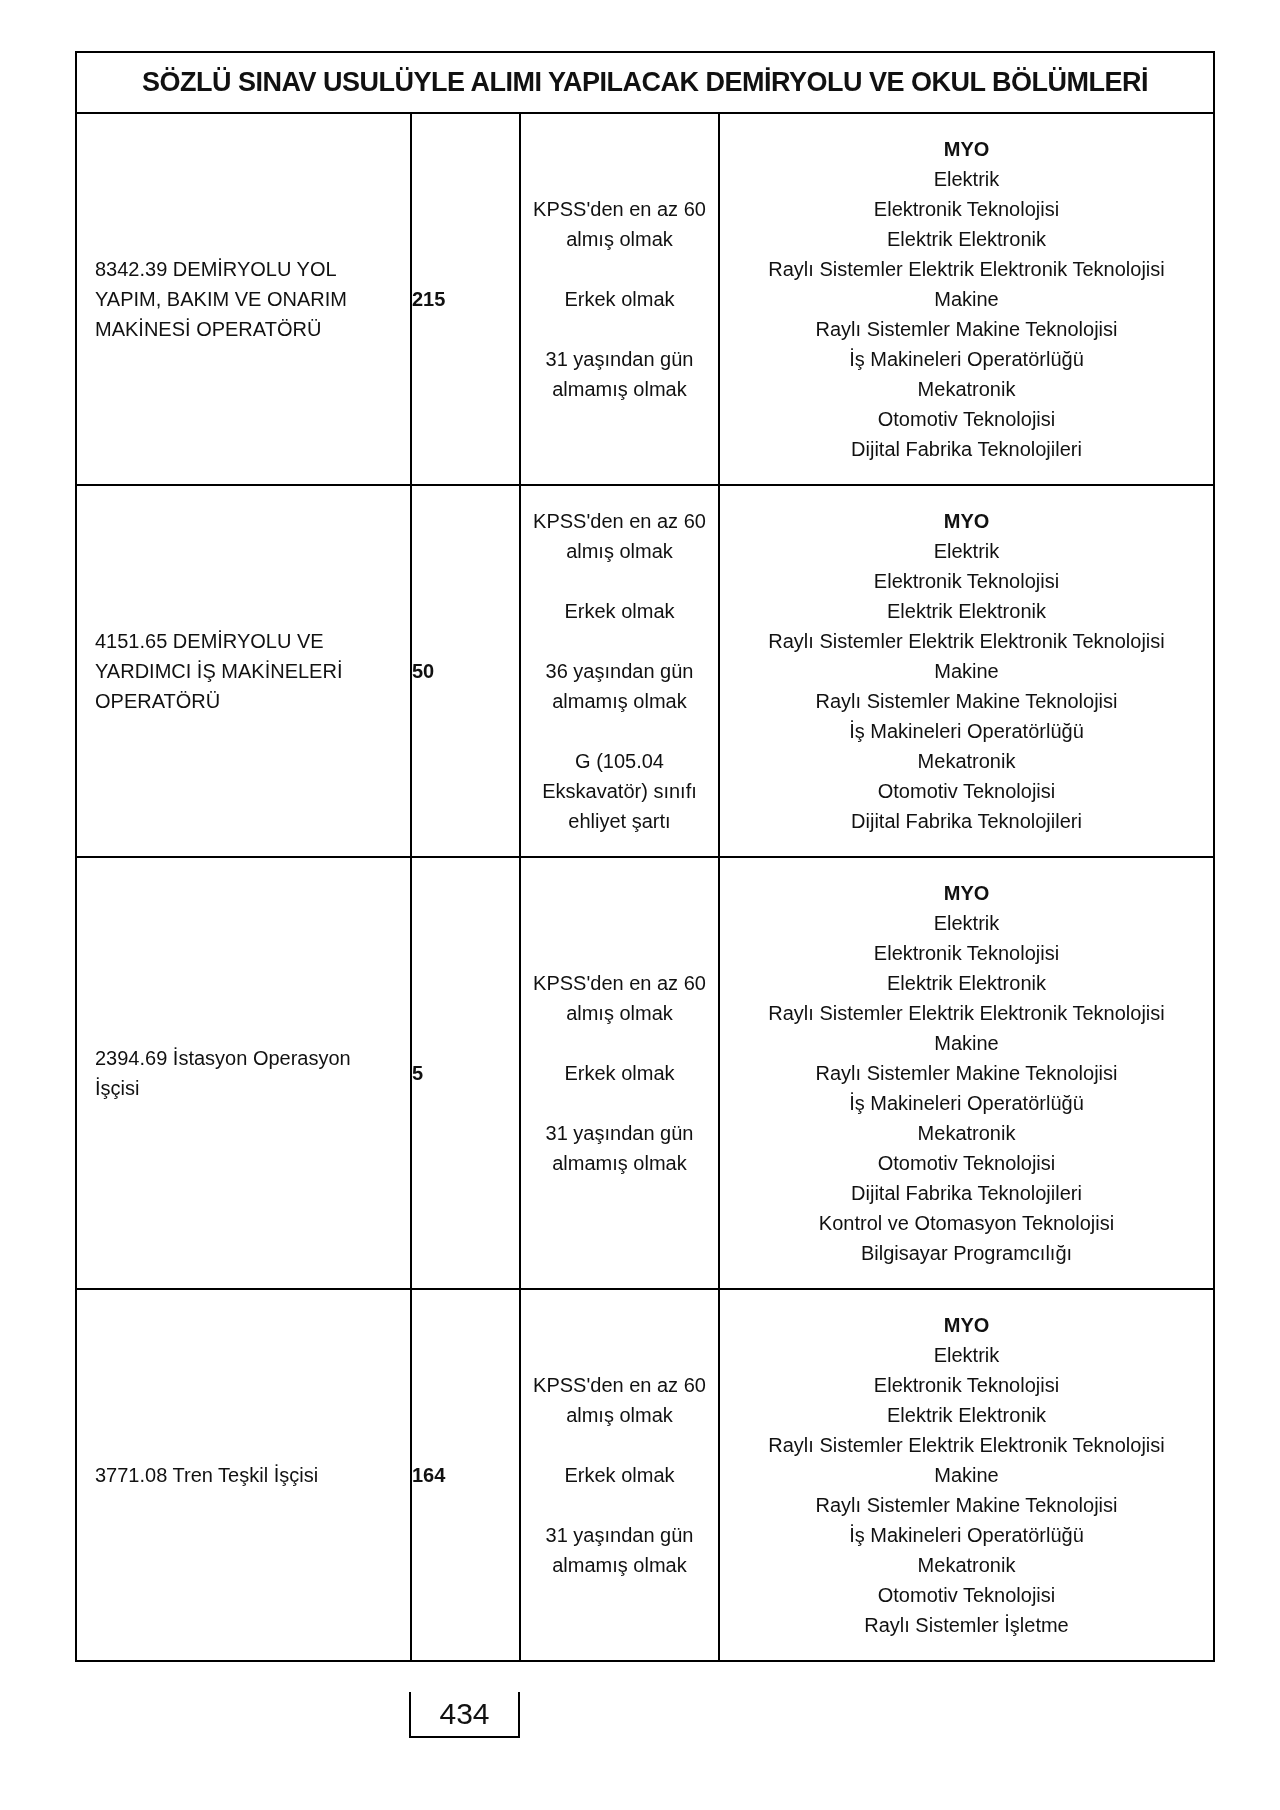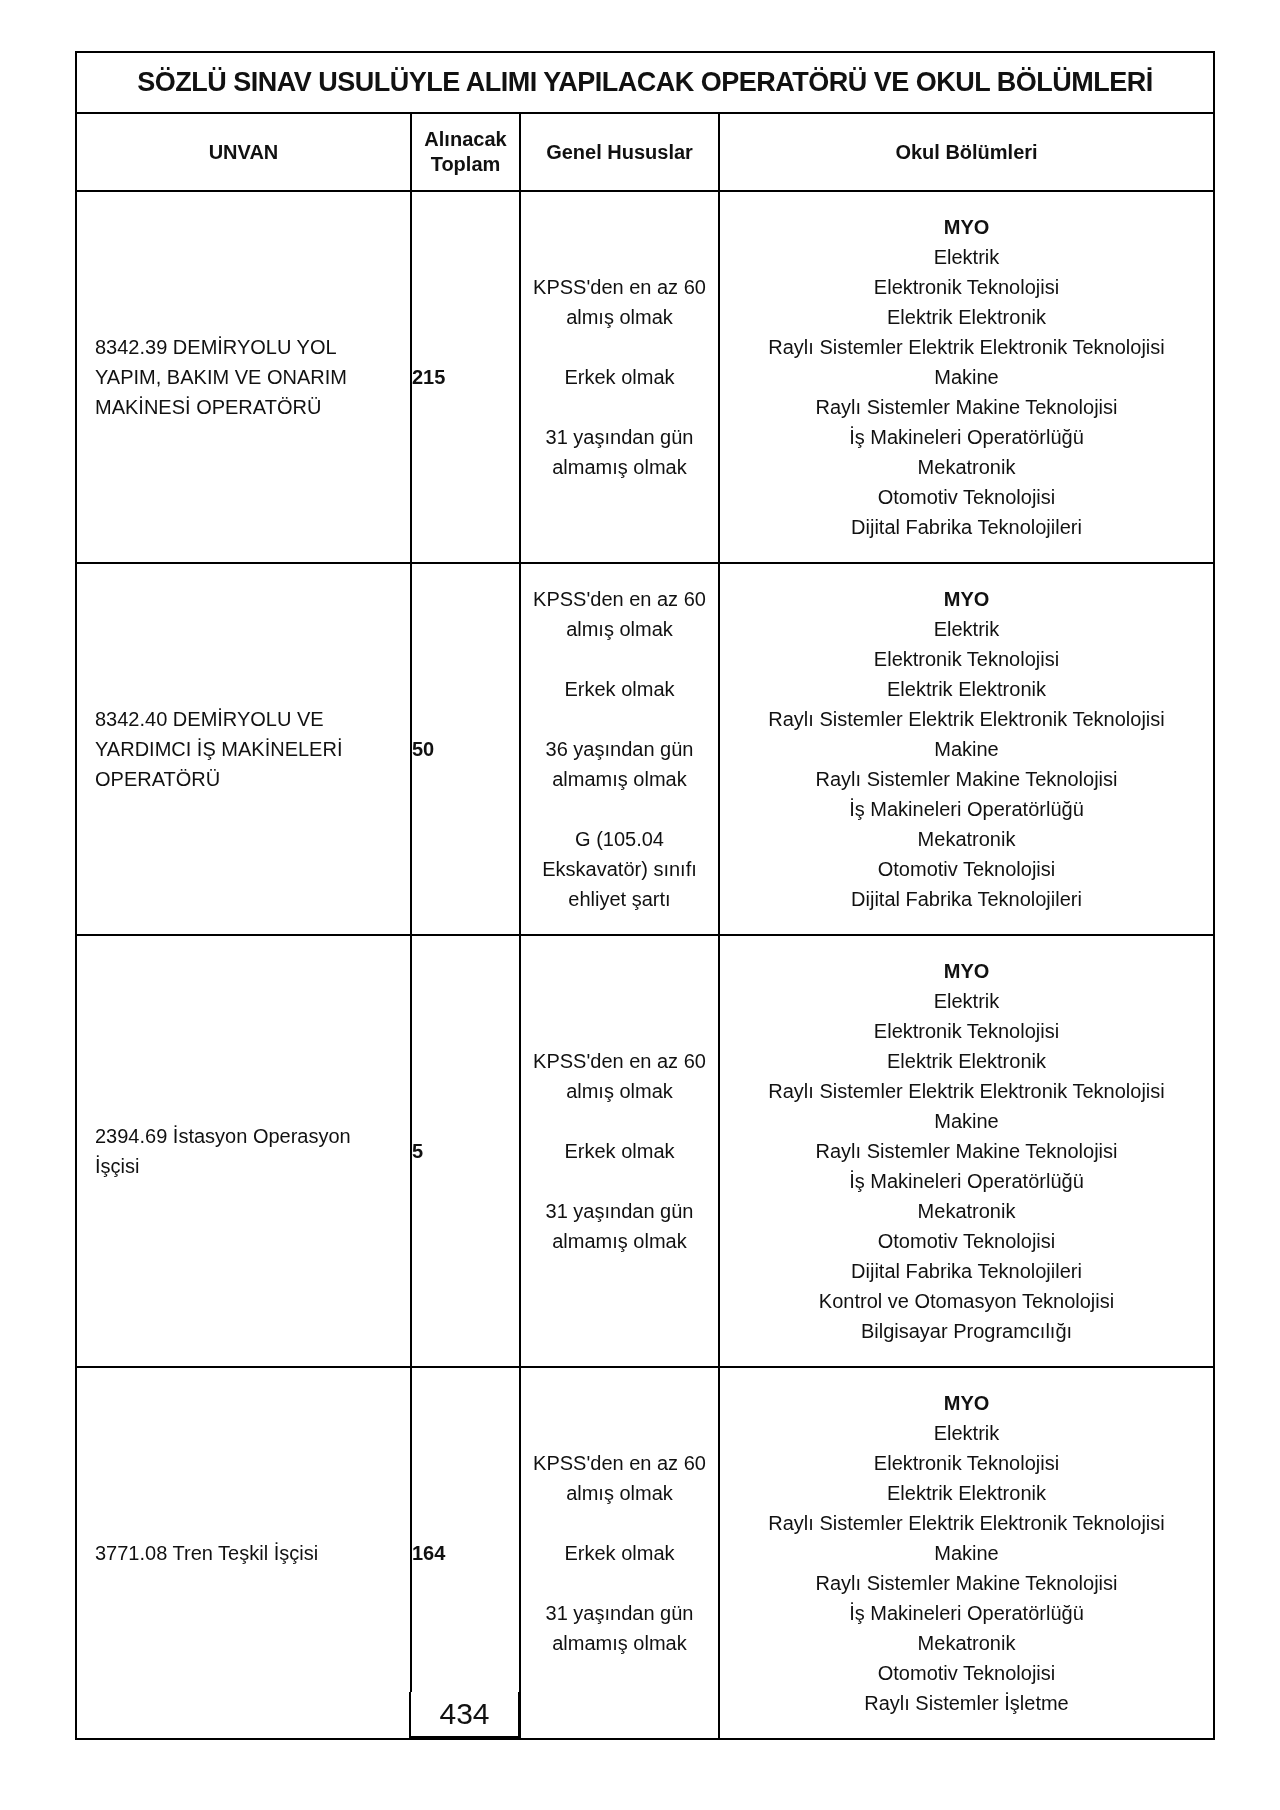--- a/index.html
+++ b/index.html
@@ -98,27 +98,21 @@
 
   <table class="doc-table">
     <colgroup>
       <col class="c-unvan">
       <col class="c-total">
       <col class="c-genel">
       <col class="c-okul">
     </colgroup>
     <thead>
       <tr class="title-row">
-        <th class="title-cell" colspan="4">SÖZLÜ SINAV USULÜYLE ALIMI YAPILACAK OPERATÖRÜ VE OKUL BÖLÜMLERİ</th>
-      </tr>
-      <tr class="header-row">
-        <th>UNVAN</th>
-        <th>Alınacak Toplam</th>
-        <th>Genel Hususlar</th>
-        <th>Okul Bölümleri</th>
+        <th class="title-cell" colspan="4">SÖZLÜ SINAV USULÜYLE ALIMI YAPILACAK DEMİRYOLU VE OKUL BÖLÜMLERİ</th>
       </tr>
     </thead>
     <tbody>
       <tr style="height:359px">
         <td class="cell-unvan">8342.39 DEMİRYOLU YOL YAPIM, BAKIM VE ONARIM MAKİNESİ OPERATÖRÜ</td>
         <td class="cell-total">215</td>
         <td class="cell-genel">KPSS'den en az 60
 almış olmak
 
 Erkek olmak
@@ -133,21 +127,21 @@
 Raylı Sistemler Elektrik Elektronik Teknolojisi
 Makine
 Raylı Sistemler Makine Teknolojisi
 İş Makineleri Operatörlüğü
 Mekatronik
 Otomotiv Teknolojisi
 Dijital Fabrika Teknolojileri</div>
         </td>
       </tr>
       <tr style="height:360px">
-        <td class="cell-unvan">8342.40 DEMİRYOLU VE YARDIMCI İŞ MAKİNELERİ OPERATÖRÜ</td>
+        <td class="cell-unvan">4151.65 DEMİRYOLU VE YARDIMCI İŞ MAKİNELERİ OPERATÖRÜ</td>
         <td class="cell-total">50</td>
         <td class="cell-genel">KPSS'den en az 60
 almış olmak
 
 Erkek olmak
 
 36 yaşından gün
 almamış olmak
 
 G (105.04

